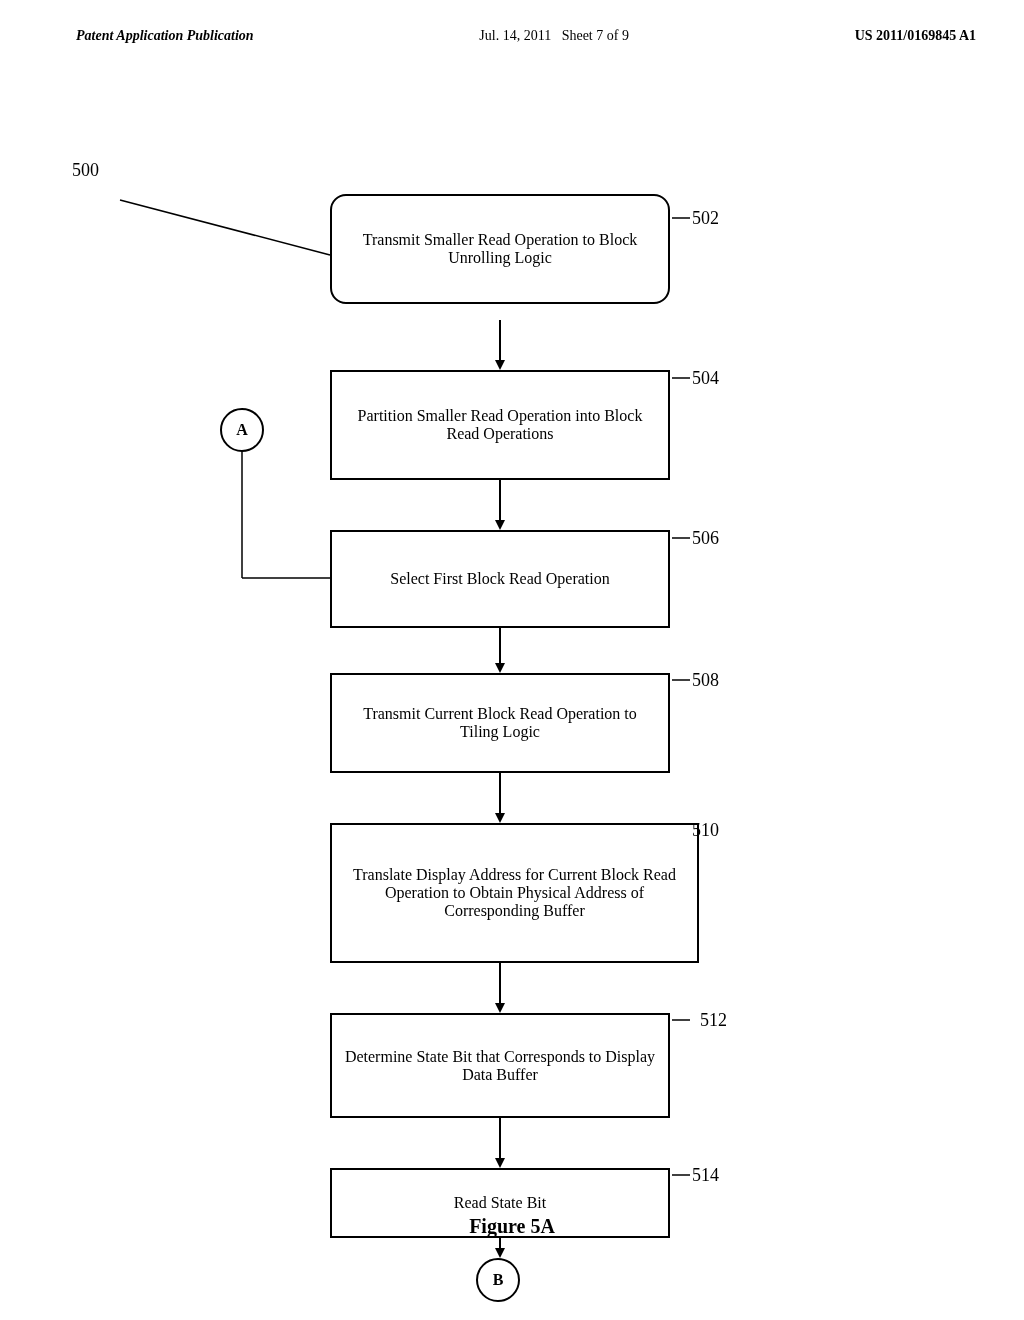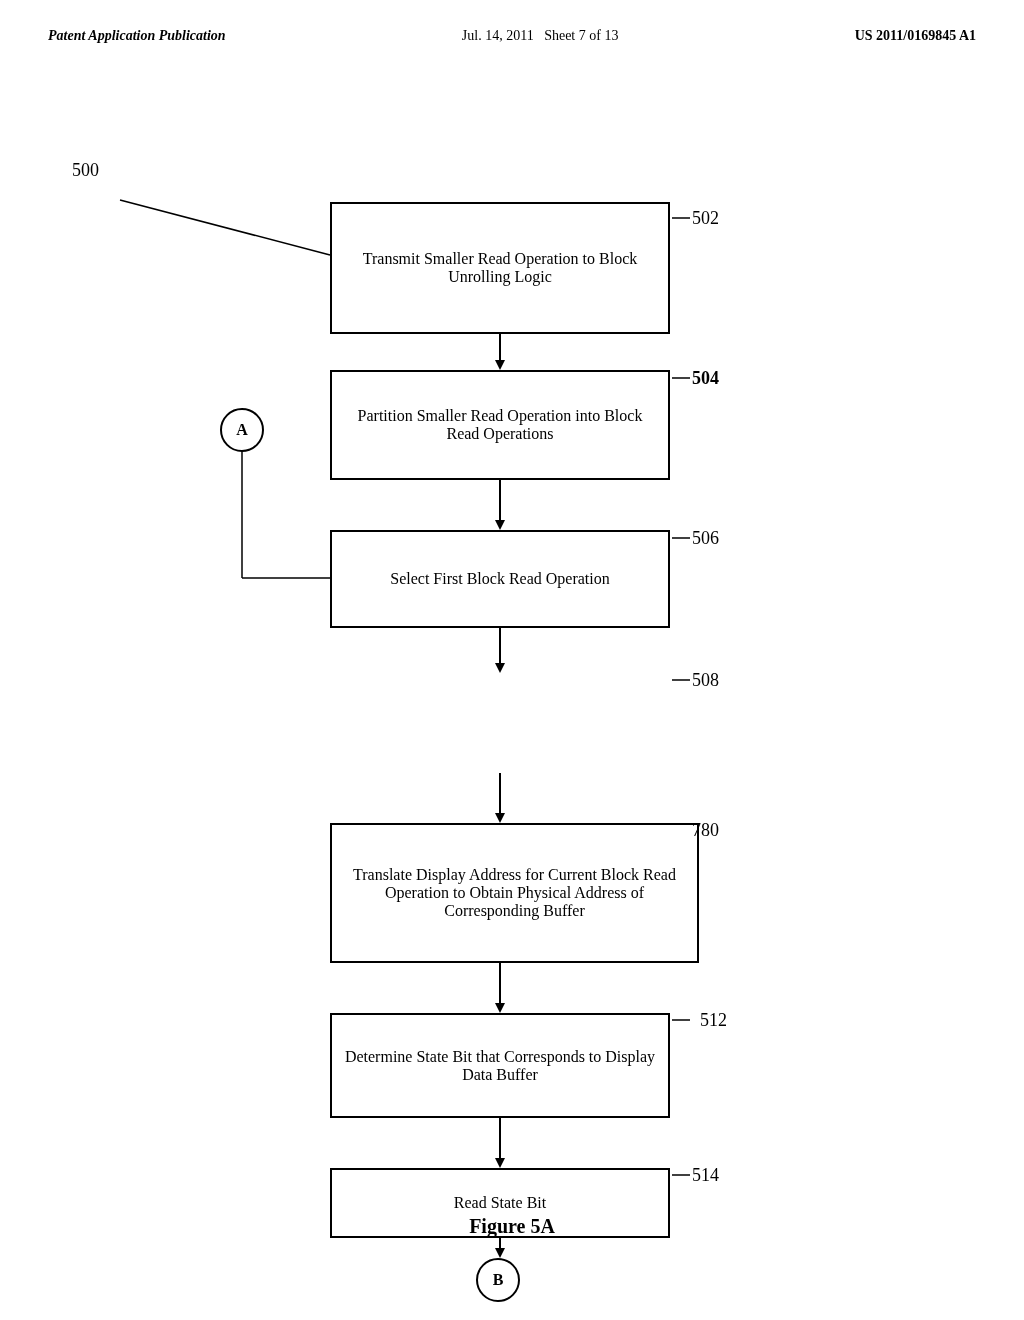--- a/index.html
+++ b/index.html
@@ -13,21 +13,21 @@
     }
 
     
     .header {
       display: flex;
       justify-content: space-between;
       align-items: flex-start;
       padding: 28px 48px 0 48px;
       font-size: 14px;
     }
-    .header-left { font-weight: bold; font-style: italic; }
+    .header-left { font-weight: bold; font-style: italic; margin-left: 28px; }
     .header-center { text-align: center; }
     .header-right { font-weight: bold; }
 
     
     .diagram-area {
       position: absolute;
       top: 100px;
       left: 0;
       width: 1024px;
       height: 1180px;
@@ -116,21 +116,21 @@
       white-space: nowrap;
     }
   </style>
 </head>
 <body>
 
 <div class="header">
   <div class="header-left">Patent Application Publication</div>
   <div class="header-center">
     <span>Jul. 14, 2011</span>&nbsp;&nbsp;
-    <span>Sheet 7 of 13</span>
+    <span>Sheet 7 of 9</span>
   </div>
   <div class="header-right">US 2011/0169845 A1</div>
 </div>
 
 <div class="diagram-area">
 
   <div class="diagram-label">500</div>
 
   <svg class="arrows-svg">
 
@@ -168,41 +168,44 @@
 
     <line x1="672" y1="580" x2="690" y2="580" stroke="#000" stroke-width="1.5"></line>
 
     <line x1="672" y1="730" x2="690" y2="730" stroke="#000" stroke-width="1.5"></line>
 
     <line x1="672" y1="920" x2="690" y2="920" stroke="#000" stroke-width="1.5"></line>
 
     <line x1="672" y1="1075" x2="690" y2="1075" stroke="#000" stroke-width="1.5"></line>
   </svg>
 
-  <div class="flow-box" style="top:102px; left:330px; width:340px; height:132px;">
+  <div class="flow-box" style="top:94px; left:330px; width:340px; height:110px;border-radius:16px;">
     <span>Transmit Smaller Read Operation to Block Unrolling Logic</span>
   </div>
   <span class="ref-label" style="top:108px; left:692px;">502</span>
 
   <div class="flow-box" style="top:270px; left:330px; width:340px; height:110px;justify-content:center;">
     <span>Partition Smaller Read Operation into Block Read Operations</span>
   </div>
-  <span class="ref-label" style="top:268px; left:692px;font-weight:bold;">504</span>
+  <span class="ref-label" style="top:268px; left:692px;">504</span>
 
   <div class="flow-box" style="top:430px; left:330px; width:340px; height:98px;">
     <span>Select First Block Read Operation</span>
   </div>
   <span class="ref-label" style="top:428px; left:692px;">506</span>
 
+  <div class="flow-box" style="top:573px; left:330px; width:340px; height:100px;">
+    <span>Transmit Current Block Read Operation to Tiling Logic</span>
+  </div>
   <span class="ref-label" style="top:570px; left:692px;">508</span>
 
   <div class="flow-box" style="top:723px; left:330px; width:369px; height:140px;">
     <span>Translate Display Address for Current Block Read Operation to Obtain Physical Address of Corresponding Buffer</span>
   </div>
-  <span class="ref-label" style="top:720px; left:692px;">780</span>
+  <span class="ref-label" style="top:720px; left:692px;">510</span>
 
   <div class="flow-box" style="top:913px; left:330px; width:340px; height:105px;">
     <span>Determine State Bit that Corresponds to Display Data Buffer</span>
   </div>
   <span class="ref-label" style="top:910px; left:692px;margin-left:8px;">512</span>
 
   <div class="flow-box" style="top:1068px; left:330px; width:340px; height:70px;">
     <span>Read State Bit</span>
   </div>
   <span class="ref-label" style="top:1065px; left:692px;">514</span>

